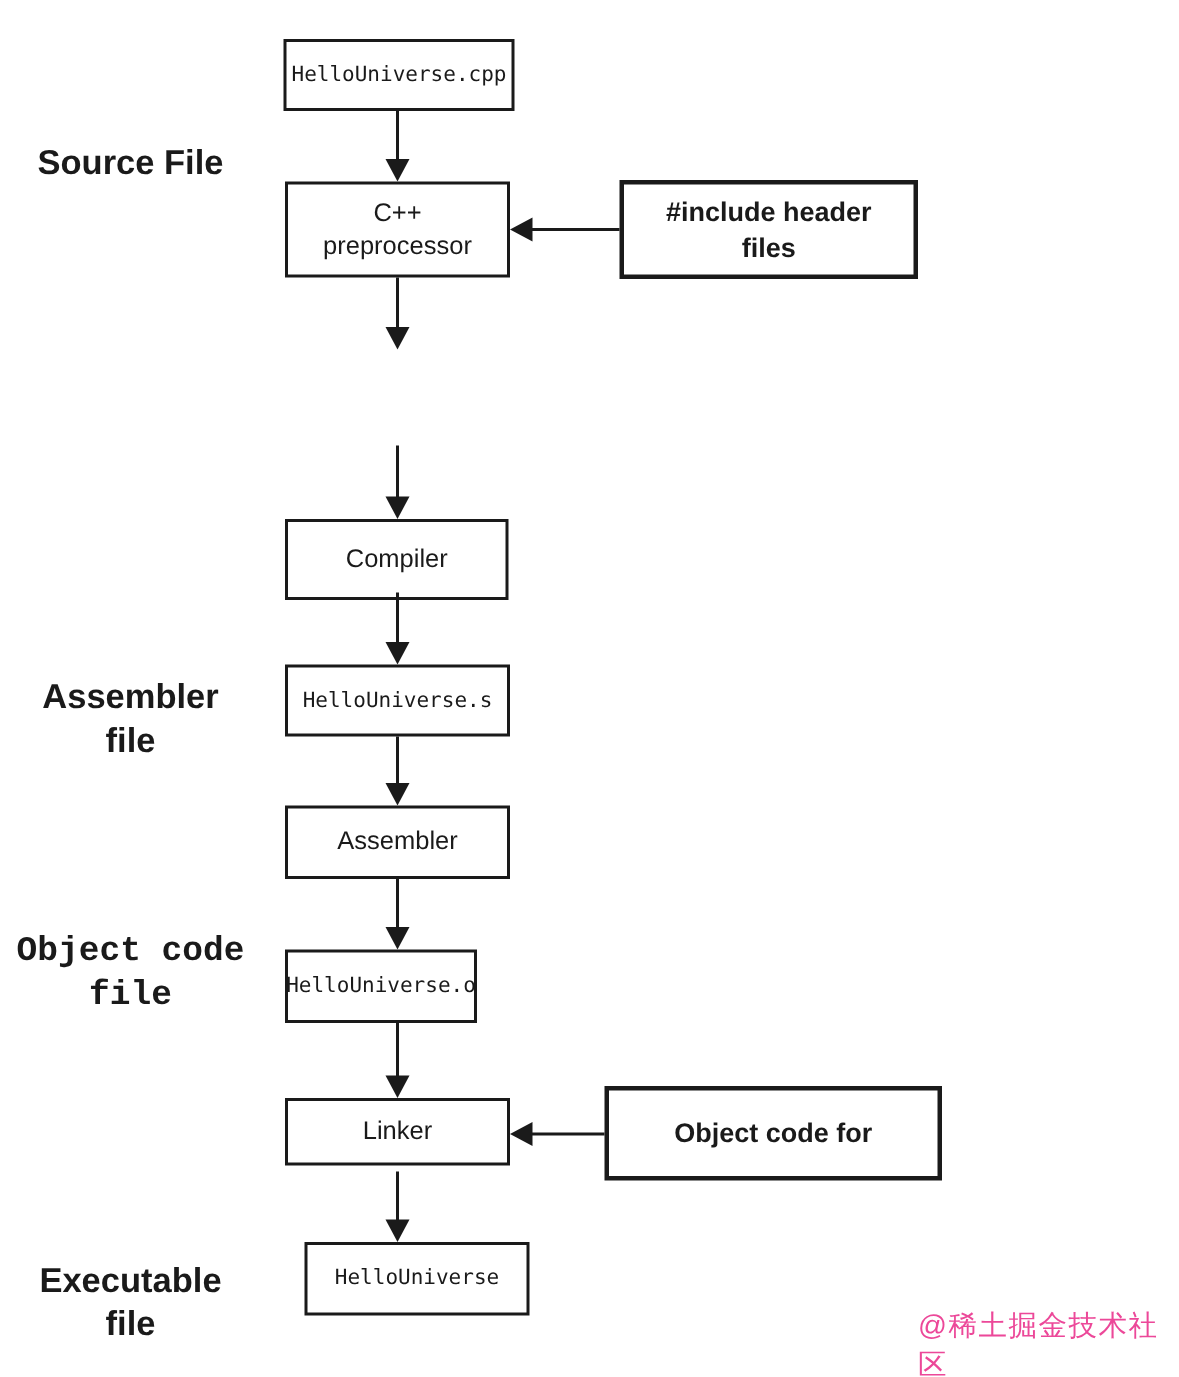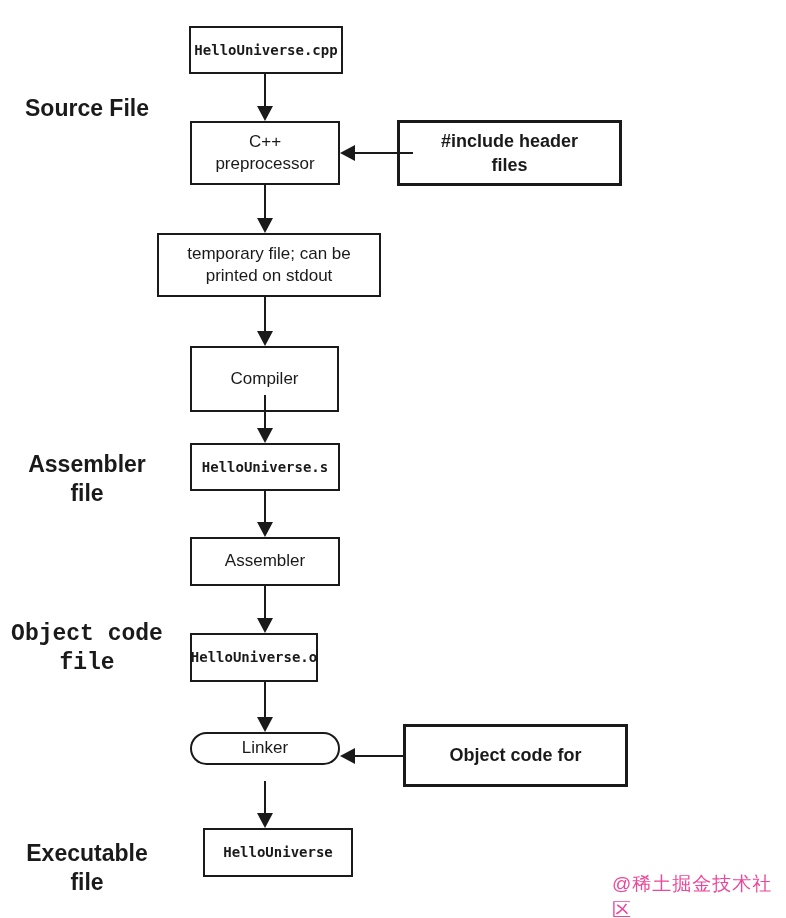--- a/index.html
+++ b/index.html
@@ -20,21 +20,21 @@
     display: flex;
     flex-direction: column;
     align-items: center;
     justify-content: center;
     text-align: center;
     font-size: 17px;
     line-height: 1.3;
   }
   .node.mono {
     font-family: "DejaVu Sans Mono", monospace;
-    font-weight: bold;
+    font-weight: normal;
     font-size: 14px;
     letter-spacing: 0px;
     text-align: center;
   }
   .node.sidebox {
     border-width: 3px;
     font-weight: bold;
     font-size: 18px;
     line-height: 1.35;
   }
@@ -107,47 +107,43 @@
 
   <div class="node mono" style="left:189px;top:26px;width:154px;height:48px;">
     <span>HelloUniverse.cpp</span>
   </div>
 
   <div class="node" style="left:190px;top:121px;width:150px;height:64px;">
     <span class="line">C++</span>
     <span class="line">preprocessor</span>
   </div>
 
-  <div class="node sidebox" style="left:397px;top:120px;width:225px;height:66px;justify-content:center;">
+  <div class="node sidebox" style="left:413px;top:120px;width:199px;height:66px;justify-content:center;">
     <span class="line">#include header</span>
     <span class="line">files</span>
   </div>
 
-  <div class="node" style="left:157px;top:233px;width:224px;height:64px;">
-    <span class="line">temporary file; can be</span>
-    <span class="line">printed on stdout</span>
-  </div>
 
-  <div class="node" style="left:190px;top:346px;width:149px;height:66px;">
+  <div class="node" style="left:190px;top:346px;width:149px;height:54px;">
     <span>Compiler</span>
   </div>
 
   <div class="node mono" style="left:190px;top:443px;width:150px;height:48px;">
     <span>HelloUniverse.s</span>
   </div>
 
   <div class="node" style="left:190px;top:537px;width:150px;height:49px;">
     <span>Assembler</span>
   </div>
 
   <div class="node mono" style="left:190px;top:633px;width:128px;height:49px;">
     <span>HelloUniverse.o</span>
   </div>
 
-  <div class="node" style="left:190px;top:732px;width:150px;height:33px;border-radius:19px;">
+  <div class="node" style="left:190px;top:732px;width:150px;height:45px;">
     <span>Linker</span>
   </div>
 
   <div class="node sidebox" style="left:403px;top:724px;width:225px;height:63px;">
     <span class="line">Object code for</span>
   </div>
 
   <div class="node mono" style="left:203px;top:828px;width:150px;height:49px;">
     <span>HelloUniverse</span>
   </div>

